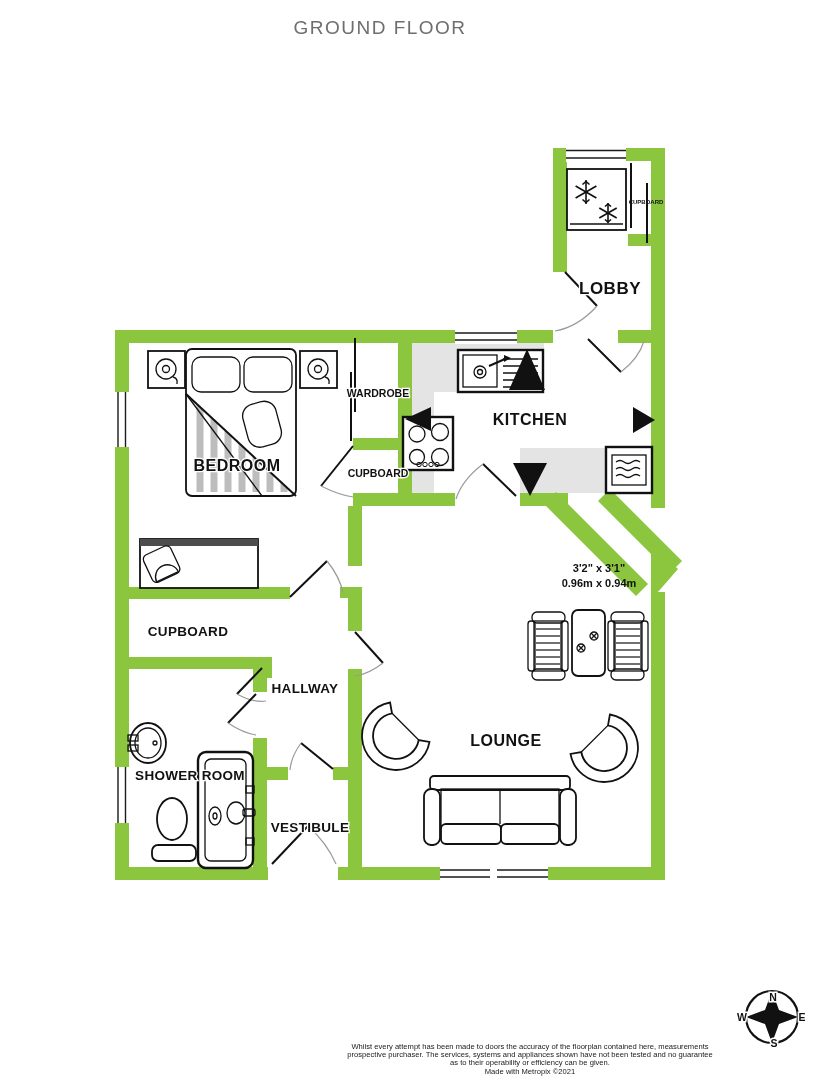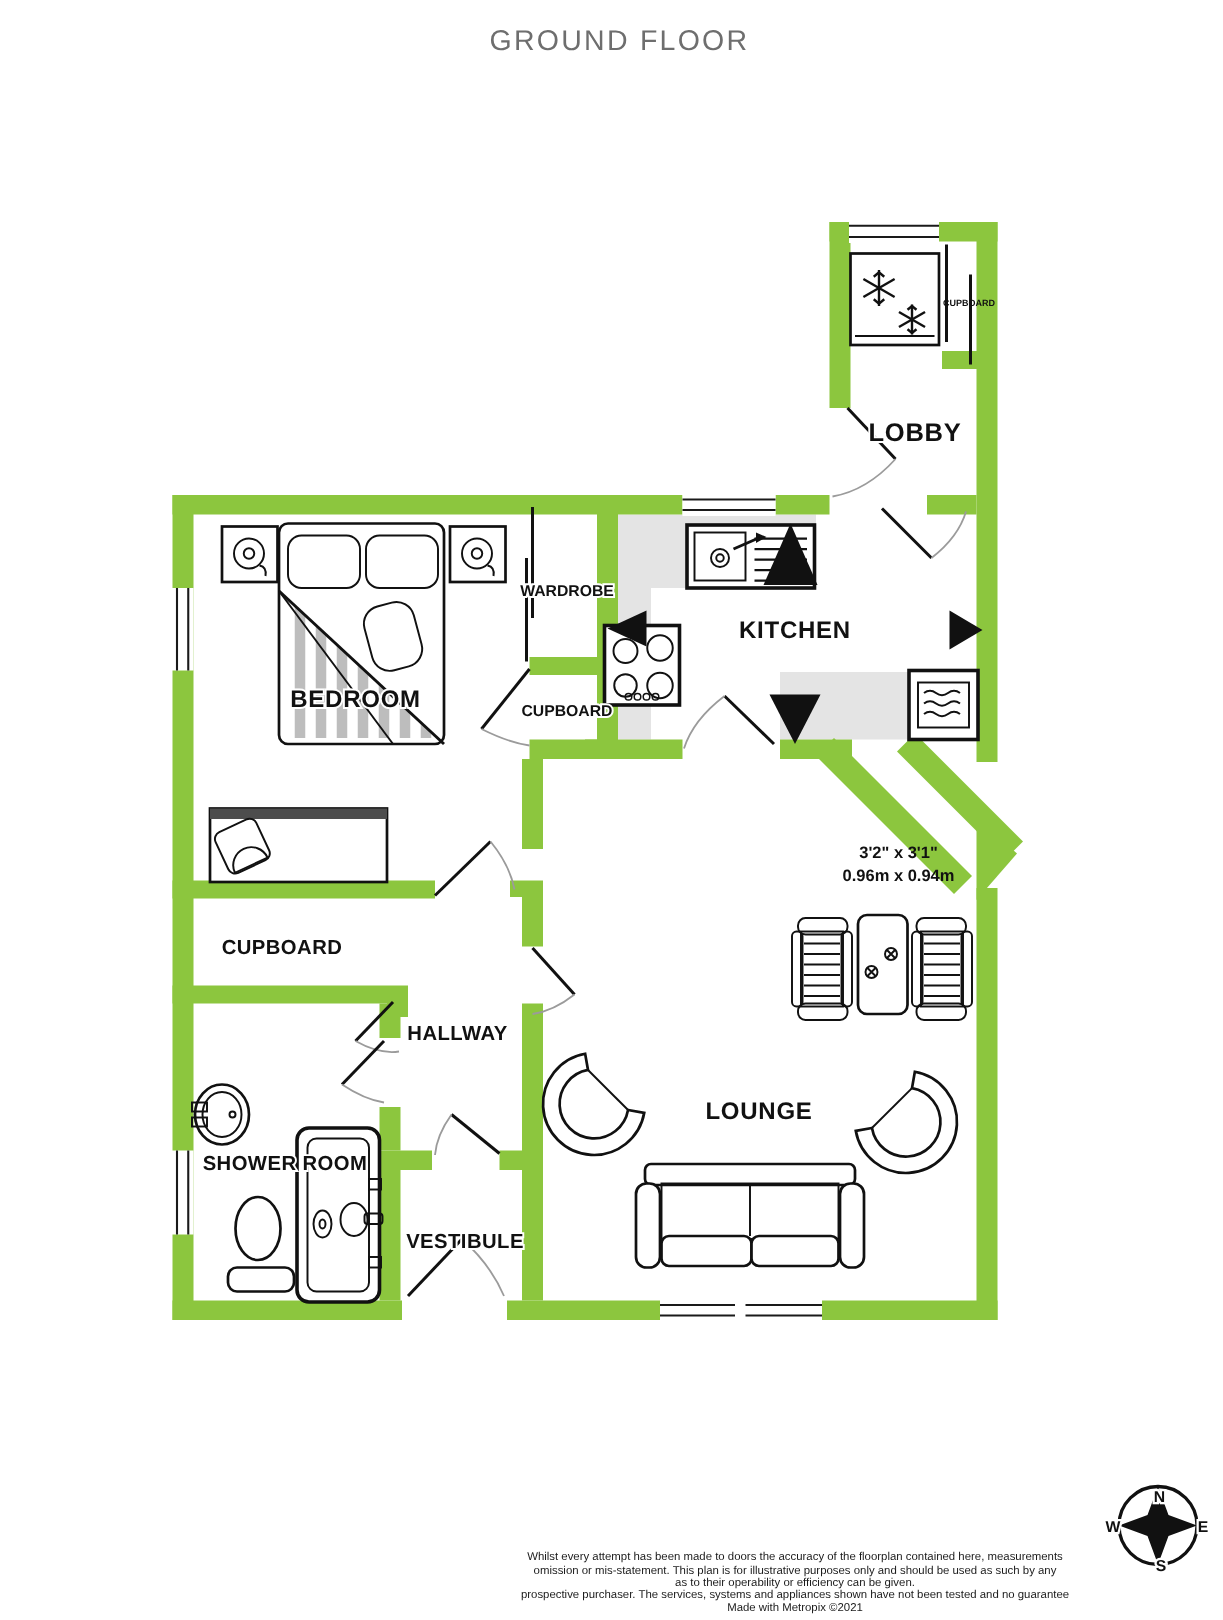--- a/index.html
+++ b/index.html
@@ -2,21 +2,21 @@
 <html style="--wall: #8CC63E; --counter: #E4E4E4; --arc: #9B9B9B; --title: #6E6E6E;"><head>
 <meta charset="utf-8">
 <style>
   :root{
     --wall:#8CC63E; --counter:#E4E4E4; --arc:#9b9b9b; --title:#6e6e6e; --ink:#111111;
   }
   html,body{margin:0;padding:0;background:#ffffff;}
   .stage{position:relative;width:815px;height:1080px;background:#fff;overflow:hidden;
          font-family:"Liberation Sans", sans-serif;}
   .title{position:absolute;top:17px;left:0;width:760px;text-align:center;
-         font-size:19px;letter-spacing:1.5px;color:var(--title);padding-left:33px;}
+         font-size:19px;letter-spacing:1.5px;color:var(--title);}
   svg{position:absolute;top:0;left:0;}
   .wall{fill:var(--wall);stroke:none;}
   .wallline{stroke:var(--wall);stroke-width:17;fill:none;}
   .counter{fill:var(--counter);}
   .furn{fill:#ffffff;stroke:var(--ink);stroke-width:1.8;}
   .furn-thin{fill:none;stroke:var(--ink);stroke-width:1.3;}
   .furn-bold{fill:#ffffff;stroke:var(--ink);stroke-width:2.4;}
   .blk{fill:var(--ink);}
   .leaf{stroke:var(--ink);stroke-width:2;fill:none;}
   .arc{stroke:var(--arc);stroke-width:1.2;fill:none;}
@@ -380,19 +380,18 @@
       <path class="blk" d="M772,991 L779,1010 L798,1017 L779,1024 L772,1043 L765,1024 L746,1017 L765,1010 Z"></path>
       <text class="compass-letter" x="773" y="1001">N</text>
       <text class="compass-letter" x="802" y="1021">E</text>
       <text class="compass-letter" x="774" y="1047">S</text>
       <text class="compass-letter" x="742" y="1021">W</text>
     </g>
   </svg>
 
   <div class="footer">
     <div>Whilst every attempt has been made to doors the accuracy of the floorplan contained here, measurements</div>
-    <div>omission or mis-statement. This plan is for illustrative purposes only and should be used as such by any</div>
+    <div>prospective purchaser. The services, systems and appliances shown have not been tested and no guarantee</div>
     <div>as to their operability or efficiency can be given.</div>
-    <div>prospective purchaser. The services, systems and appliances shown have not been tested and no guarantee</div>
     <div>Made with Metropix ©2021</div>
   </div>
 
 </div>
 
 </body></html>

